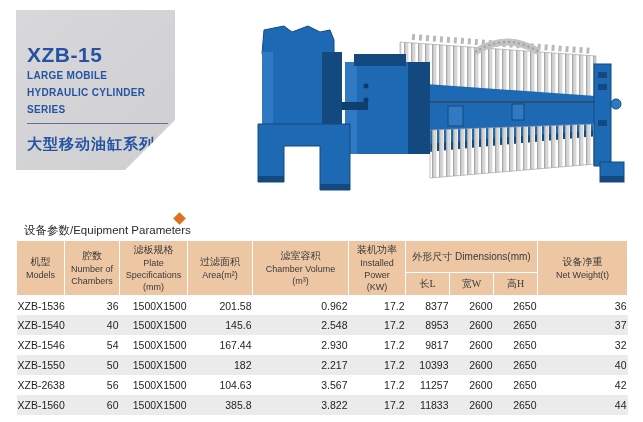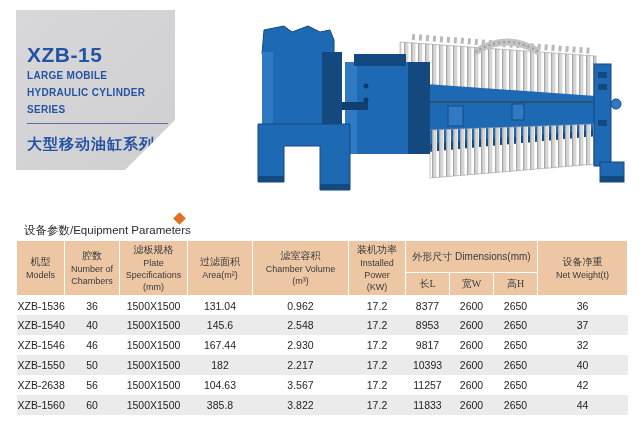--- a/index.html
+++ b/index.html
@@ -32,21 +32,21 @@
     border-collapse:collapse; table-layout:fixed; }
   table.params thead th {
     background:#edc7a4; border:1.5px solid #ffffff; font-weight:normal;
     font-size:9px; color:#3a3a3a; line-height:1.35; text-align:center;
     padding:2px 1px; vertical-align:middle;
   }
   table.params thead .cn { font-size:10px; }
   table.params thead tr.sub th { height:19px;font-family:Liberation Serif, serif; }
   table.params thead tr.main th { height:27px; }
   table.params tbody td {
-    font-size:10.5px; color:#1e1e1e; text-align:center; height:20px;
+    font-size:10.5px; color:#1e1e1e; text-align:right; height:20px;
     padding:0 1px; border:none; white-space:nowrap;
   }
   table.params tbody tr:nth-child(even) { background:#ebebeb; }
 </style>
 </head>
 <body>
 
 <div class="page">
 
   <div class="brand-card">
@@ -168,21 +168,21 @@
         <th class="cn">长L</th>
         <th class="cn">宽W</th>
         <th class="cn">高H</th>
       </tr>
     </thead>
     <tbody>
       <tr>
         <td>XZB-1536</td>
         <td>36</td>
         <td>1500X1500</td>
-        <td>131.04</td>
+        <td>201.58</td>
         <td>0.962</td>
         <td>17.2</td>
         <td>8377</td>
         <td>2600</td>
         <td>2650</td>
         <td>36</td>
       </tr>
       <tr>
         <td>XZB-1540</td>
         <td>40</td>
@@ -190,21 +190,21 @@
         <td>145.6</td>
         <td>2.548</td>
         <td>17.2</td>
         <td>8953</td>
         <td>2600</td>
         <td>2650</td>
         <td>37</td>
       </tr>
       <tr>
         <td>XZB-1546</td>
-        <td>46</td>
+        <td>54</td>
         <td>1500X1500</td>
         <td>167.44</td>
         <td>2.930</td>
         <td>17.2</td>
         <td>9817</td>
         <td>2600</td>
         <td>2650</td>
         <td>32</td>
       </tr>
       <tr>

